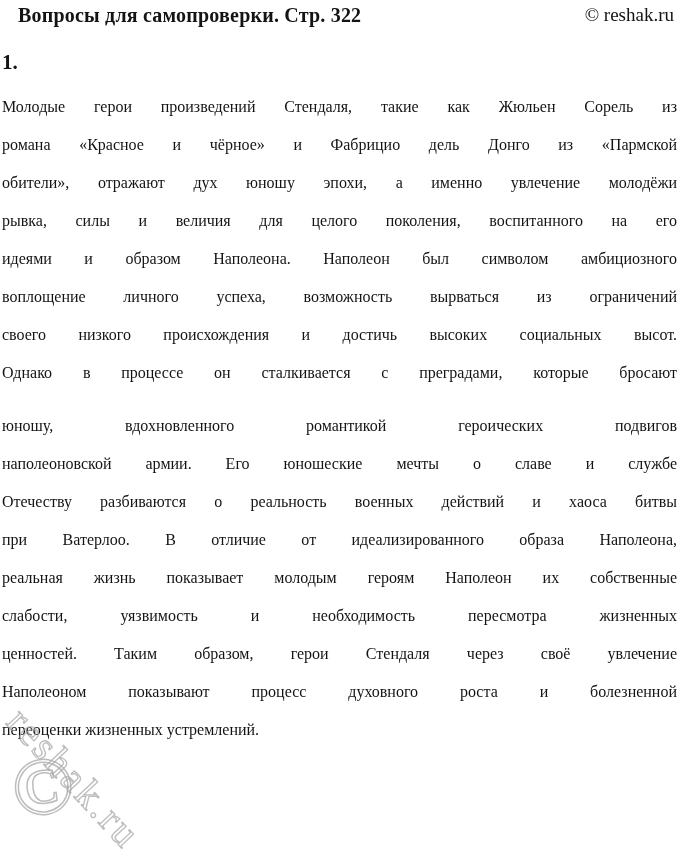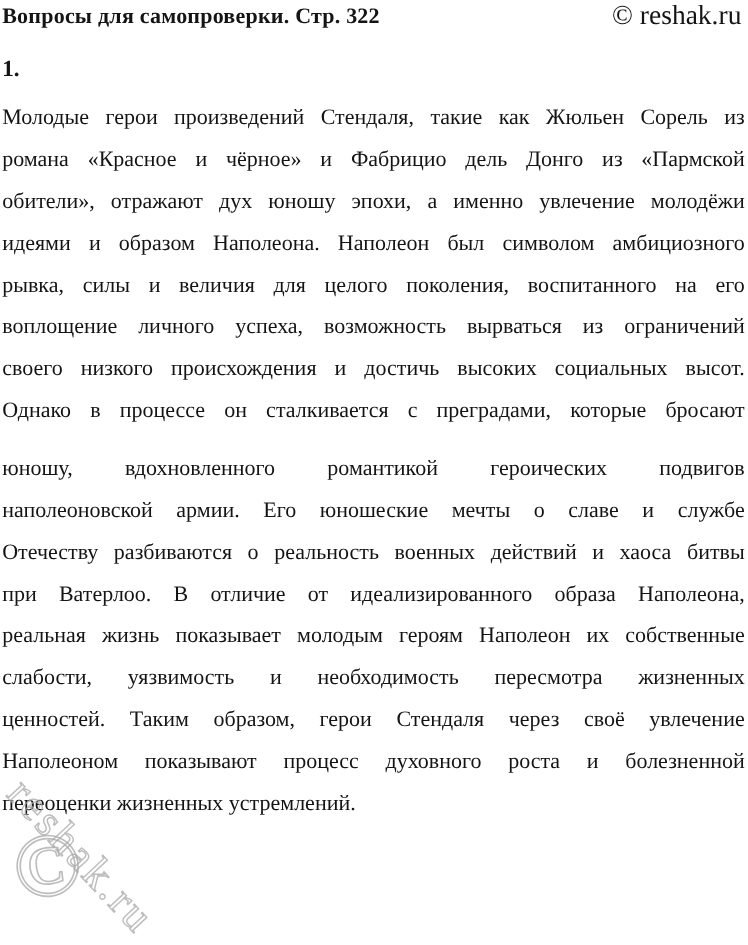--- a/index.html
+++ b/index.html
@@ -12,44 +12,44 @@
     height: 859px;
     position: relative;
     overflow: hidden;
     font-family: "Liberation Serif", "DejaVu Serif", serif;
     color: #141414;
   }
   .header {
     display: flex;
     justify-content: space-between;
     align-items: flex-start;
-    padding: 2px 6px 0 2px;
+    padding: 2px 6px 0 18px;
     text-align: right;
   }
   .title {
     font-weight: bold;
     font-size: 20px;
     line-height: 26px;
     letter-spacing: 0.2px;
   }
   .copyright {
-    font-size: 25px;
+    font-size: 19px;
     line-height: 26px;
   }
   .qnum {
     font-weight: bold;
     font-size: 21px;
     line-height: 24px;
     margin: 22px 0 0 2px;
   }
   .content {
     margin: 14px 3px 0 2px;
   }
   .para {
-    font-size: 20px;
+    font-size: 16px;
     line-height: 38px;
   }
   .para + .para {
     margin-top: 15px;
   }
   .line {
     text-align: justify;
     text-align-last: justify;
     white-space: normal;
   }
@@ -100,22 +100,22 @@
     <div class="copyright">© reshak.ru</div>
   </div>
 
   <div class="qnum">1.</div>
 
   <div class="content">
       <div class="para">
         <div class="line">Молодые герои произведений Стендаля, такие как Жюльен Сорель из</div>
         <div class="line">романа «Красное и чёрное» и Фабрицио дель Донго из «Пармской</div>
         <div class="line">обители», отражают дух юношу эпохи, а именно увлечение молодёжи</div>
+        <div class="line">рывка, силы и величия для целого поколения, воспитанного на его</div>
         <div class="line">идеями и образом Наполеона. Наполеон был символом амбициозного</div>
-        <div class="line">рывка, силы и величия для целого поколения, воспитанного на его</div>
         <div class="line">воплощение личного успеха, возможность вырваться из ограничений</div>
         <div class="line">своего низкого происхождения и достичь высоких социальных высот.</div>
         <div class="line">Однако в процессе он сталкивается с преградами, которые бросают</div>
       </div>
       <div class="para">
         <div class="line">юношу, вдохновленного романтикой героических подвигов</div>
         <div class="line">наполеоновской армии. Его юношеские мечты о славе и службе</div>
         <div class="line">Отечеству разбиваются о реальность военных действий и хаоса битвы</div>
         <div class="line">при Ватерлоо. В отличие от идеализированного образа Наполеона,</div>
         <div class="line">реальная жизнь показывает молодым героям Наполеон их собственные</div>

